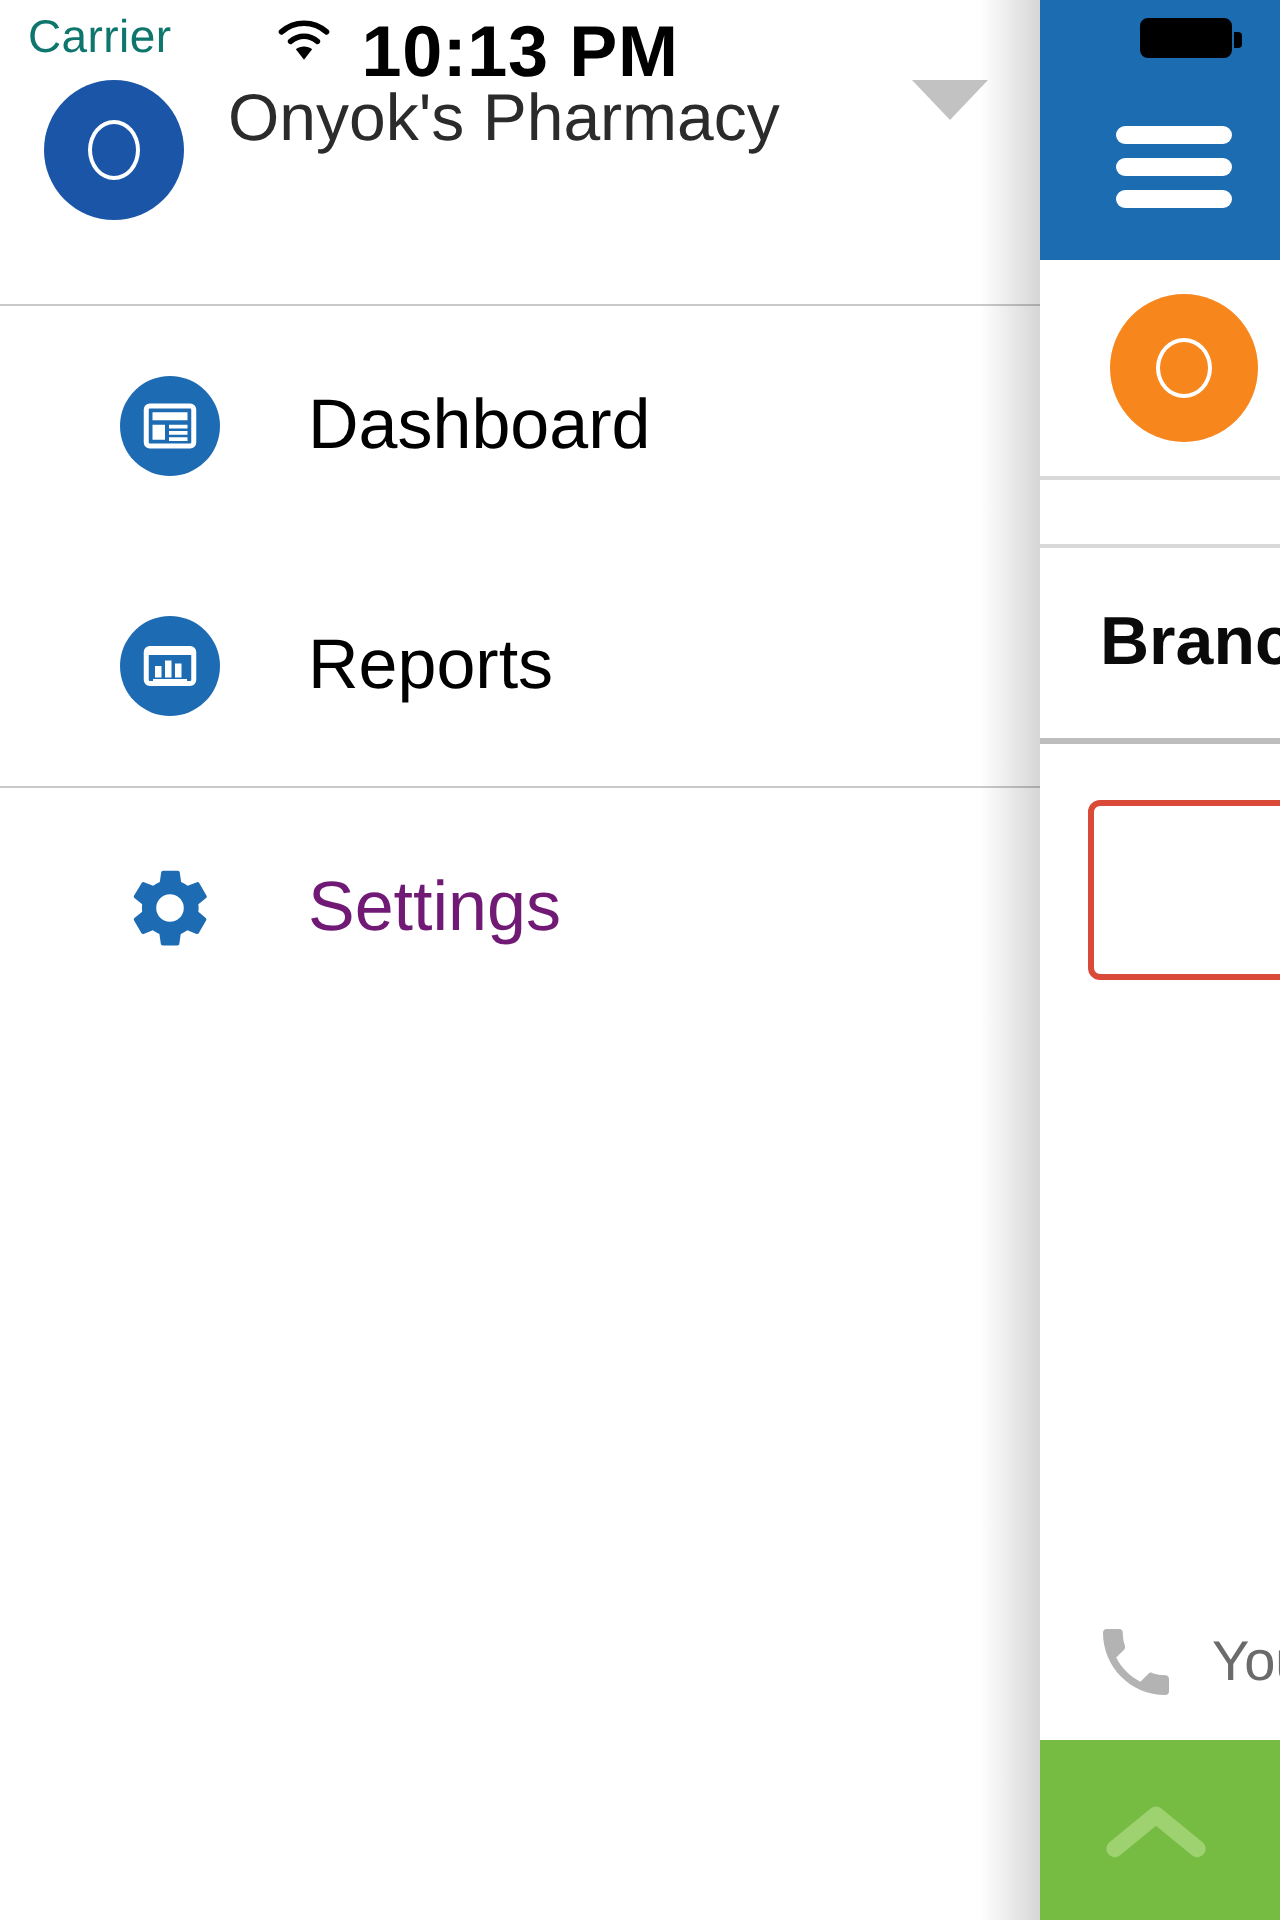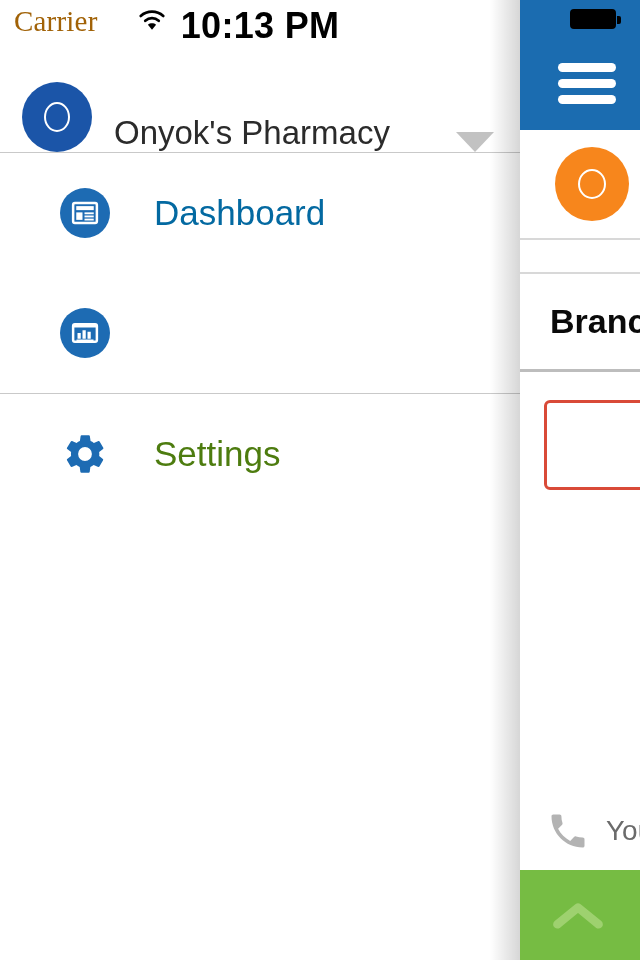--- a/index.html
+++ b/index.html
@@ -193,24 +193,23 @@
 
   .ios-statusbar {
     height: 40px;
     position: relative;
     background: #ffffff;
   }
   .ios-carrier {
     position: absolute;
     left: 14px;
     top: 5px;
-    font-size: 29px;
-    color: #a16207;
+    font-size: 23px;
+    color: #0f766e;
     letter-spacing: 0.2px;
-    font-family: Liberation Serif, serif;
   }
   .wifi-icon {
     position: absolute;
     left: 137px;
     top: 8px;
     width: 30px;
     height: 24px;
   }
   .ios-time {
     position: absolute;
@@ -220,21 +219,21 @@
     text-align: center;
     font-size: 36px;
     font-weight: bold;
     color: #000;
     letter-spacing: 0.3px;
   }
 
   .drawer-header {
     height: 112px;
     display: flex;
-    align-items: flex-end;
+    align-items: flex-start;
     padding: 0 26px 0 22px;
     background: #ffffff;
   }
   .avatar-blue {
     width: 70px;
     height: 70px;
     border-radius: 50%;
     background: #1B55A8;
     flex: 0 0 auto;
     display: flex;
@@ -285,24 +284,24 @@
     background: #1D6BB3;
     flex: 0 0 auto;
     display: flex;
     align-items: center;
     justify-content: center;
   }
   .nav-icon-circle svg { display: block; }
   .nav-label {
     margin-left: 44px;
     font-size: 35px;
-    color: #0369a1;
+    color: #000000;
     white-space: nowrap;
   }
-  .nav-label.dark { color: #4d7c0f; }
+  .nav-label.dark { color: #701a75; }
   .nav-icon-plain {
     width: 50px;
     height: 50px;
     flex: 0 0 auto;
     display: flex;
     align-items: center;
     justify-content: center;
   }
 </style>
 </head>
@@ -398,20 +397,21 @@
         <div class="nav-icon-circle">
           <svg width="30" height="30" viewBox="0 0 24 24">
             <rect x="2.5" y="5" width="19" height="14" rx="1.4" fill="none" stroke="#fff" stroke-width="2"></rect>
             <rect x="2.5" y="5" width="19" height="2.6" fill="#fff"></rect>
             <rect x="6" y="12" width="2.6" height="4.6" fill="#fff"></rect>
             <rect x="10" y="9.8" width="2.6" height="6.8" fill="#fff"></rect>
             <rect x="14" y="11" width="2.6" height="5.6" fill="#fff"></rect>
             <rect x="5.2" y="17.2" width="13.6" height="1.2" fill="#fff"></rect>
           </svg>
         </div>
+        <div class="nav-label">Reports</div>
       </div>
     </div>
 
     <div class="drawer-divider"></div>
 
     <div class="nav-item">
       <div class="nav-icon-plain">
         <svg width="46" height="46" viewBox="0 0 24 24">
           <path fill="#1D6BB3" d="M19.4 13c.04-.33.06-.66.06-1s-.02-.67-.07-1l2.03-1.58a.5.5 0 0 0 .12-.62l-1.92-3.32a.5.5 0 0 0-.6-.22l-2.39.96a7.3 7.3 0 0 0-1.73-1l-.36-2.54a.5.5 0 0 0-.5-.42h-3.84a.5.5 0 0 0-.5.42l-.36 2.54c-.63.26-1.2.6-1.73 1l-2.39-.96a.5.5 0 0 0-.6.22L2.6 8.8a.5.5 0 0 0 .12.62L4.75 11c-.05.33-.07.66-.07 1s.02.67.07 1L2.72 14.6a.5.5 0 0 0-.12.62l1.92 3.32c.12.22.38.3.6.22l2.39-.96c.53.4 1.1.74 1.73 1l.36 2.54c.04.24.25.42.5.42h3.84c.25 0 .46-.18.5-.42l.36-2.54c.63-.26 1.2-.6 1.73-1l2.39.96c.22.08.48 0 .6-.22l1.92-3.32a.5.5 0 0 0-.12-.62L19.4 13zM12 15.6A3.6 3.6 0 1 1 12 8.4a3.6 3.6 0 0 1 0 7.2z"></path>
         </svg>

